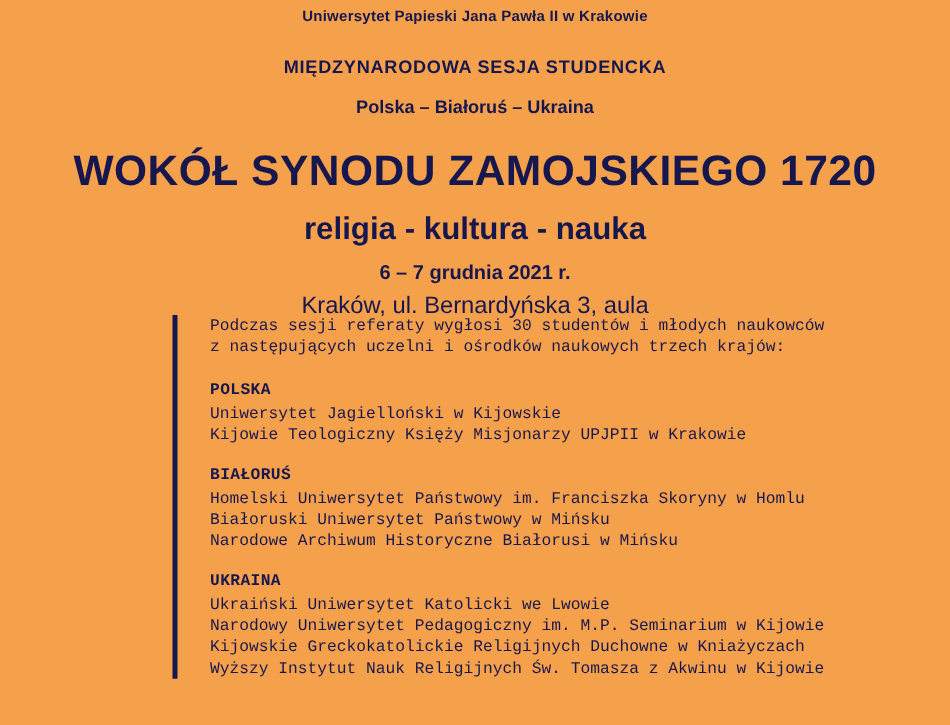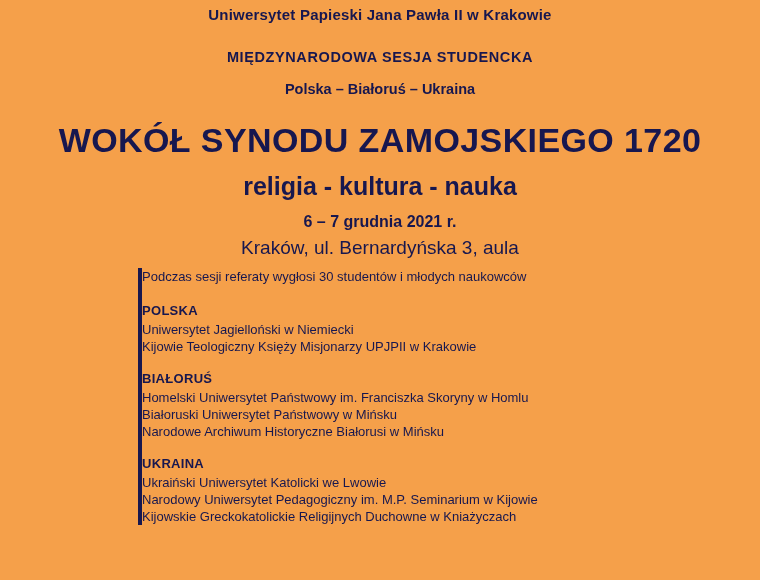--- a/index.html
+++ b/index.html
@@ -18,21 +18,21 @@
     position: relative;
     width: 760px;
     height: 580px;
     box-sizing: border-box;
   }
   .header-block {
     text-align: center;
     padding-top: 6px;
   }
   .university {
-    font-size: 15px;
+    font-size: 12px;
     font-weight: bold;
     color: #17174f;
     letter-spacing: 0.2px;
     margin-bottom: 26px;
   }
   .session-line {
     font-size: 14.5px;
     font-weight: bold;
     color: #17174f;
     letter-spacing: 0.6px;
@@ -66,25 +66,26 @@
   }
   .place {
     font-size: 19px;
     font-weight: normal;
     color: #17174f;
     margin-bottom: 26px;
   }
   .body-block {
     position: absolute;
     left: 138px;
-    top: 268px;
+    top: 252px;
     width: 560px;
     border-left: 4px solid #17174f;
-    padding-left: 0;
+    padding-left: 26px;
     box-sizing: border-box;
+    font-family: Liberation Mono, monospace;
   }
   .intro {
     font-size: 13px;
     line-height: 17px;
     color: #17174f;
     margin-bottom: 18px;
   }
   .group {
     margin-bottom: 16px;
   }
@@ -115,36 +116,38 @@
     <div class="countries">Polska – Białoruś – Ukraina</div>
     <div class="main-title">WOKÓŁ SYNODU ZAMOJSKIEGO 1720</div>
     <div class="subtitle">religia - kultura - nauka</div>
     <div class="date">6 – 7 grudnia 2021 r.</div>
     <div class="place">Kraków, ul. Bernardyńska 3, aula</div>
   </div>
 
   <div class="body-block">
     <div class="intro">
       <div>Podczas sesji referaty wygłosi 30 studentów i młodych naukowców</div>
+      <div>z następujących uczelni i ośrodków naukowych trzech krajów:</div>
     </div>
 
     <div class="group">
       <div class="group-name">POLSKA</div>
-      <div class="inst">Uniwersytet Jagielloński w Niemiecki</div>
+      <div class="inst">Uniwersytet Jagielloński w Kijowskie</div>
       <div class="inst">Kijowie Teologiczny Księży Misjonarzy UPJPII w Krakowie</div>
     </div>
 
     <div class="group">
       <div class="group-name">BIAŁORUŚ</div>
       <div class="inst">Homelski Uniwersytet Państwowy im. Franciszka Skoryny w Homlu</div>
       <div class="inst">Białoruski Uniwersytet Państwowy w Mińsku</div>
       <div class="inst">Narodowe Archiwum Historyczne Białorusi w Mińsku</div>
     </div>
 
     <div class="group">
       <div class="group-name">UKRAINA</div>
       <div class="inst">Ukraiński Uniwersytet Katolicki we Lwowie</div>
       <div class="inst">Narodowy Uniwersytet Pedagogiczny im. M.P. Seminarium w Kijowie</div>
       <div class="inst">Kijowskie Greckokatolickie Religijnych Duchowne w Kniażyczach</div>
+      <div class="inst">Wyższy Instytut Nauk Religijnych Św. Tomasza z Akwinu w Kijowie</div>
     </div>
   </div>
 
 </div>
 
 </body></html>

